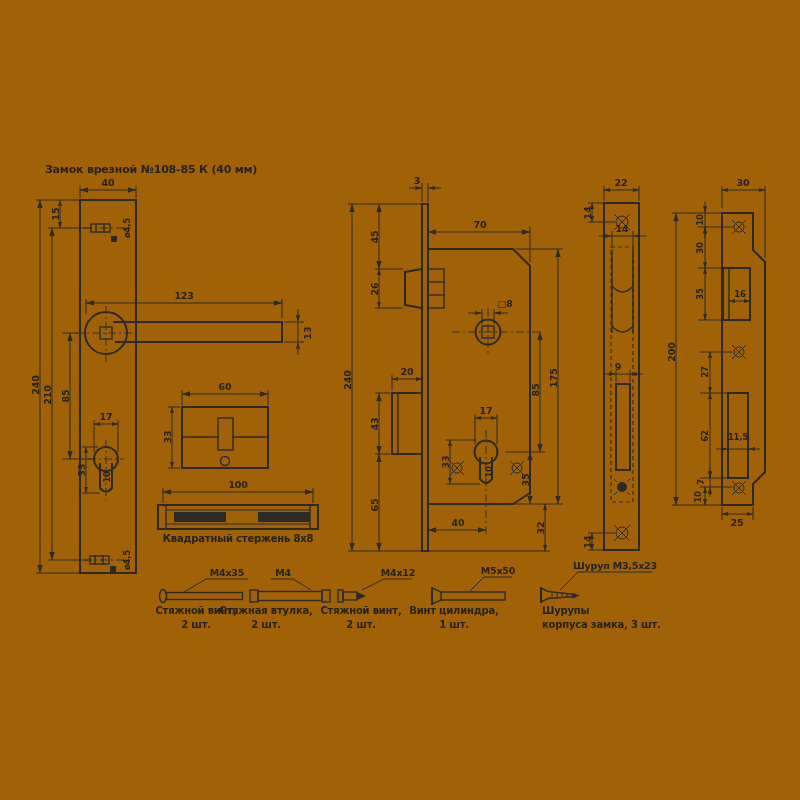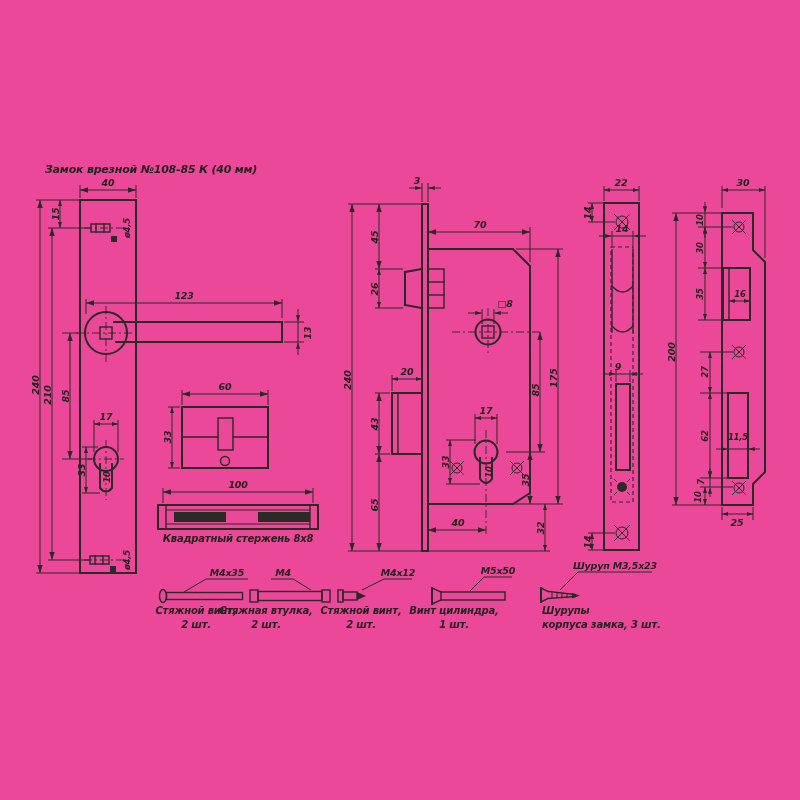--- a/index.html
+++ b/index.html
@@ -1,17 +1,17 @@
 <!DOCTYPE html>
 <html><head>
 <meta charset="utf-8">
 <style>
   html,body{margin:0;padding:0;background:#fff;}
-  .wrap{position:relative;width:800px;height:800px;background:#ec4899;overflow:hidden;
-        font-family:"DejaVu Sans",sans-serif;font-style:italic;}
+  .wrap{position:relative;width:800px;height:800px;background:#a16207;overflow:hidden;
+        font-family:"DejaVu Sans",sans-serif;}
   svg{position:absolute;left:0;top:0;}
   .ln{stroke:#2b2a26;stroke-width:2;fill:none;stroke-linecap:square;}
   .md{stroke:#2b2a26;stroke-width:1.4;fill:none;stroke-linecap:square;}
   .tn{stroke:#2b2a26;stroke-width:1;fill:none;}
   .dsh{stroke:#2b2a26;stroke-width:.9;fill:none;stroke-dasharray:8 3 2 3;}
   .dsh2{stroke:#2b2a26;stroke-width:1.1;fill:none;stroke-dasharray:4 3;}
   .fl{fill:#2b2a26;stroke:none;}
   text{fill:#24231f;font-weight:bold;font-size:9.5px;letter-spacing:-.2px;
        font-family:"DejaVu Sans",sans-serif;text-anchor:middle;}
   text.big{font-size:11px;text-anchor:start;}

